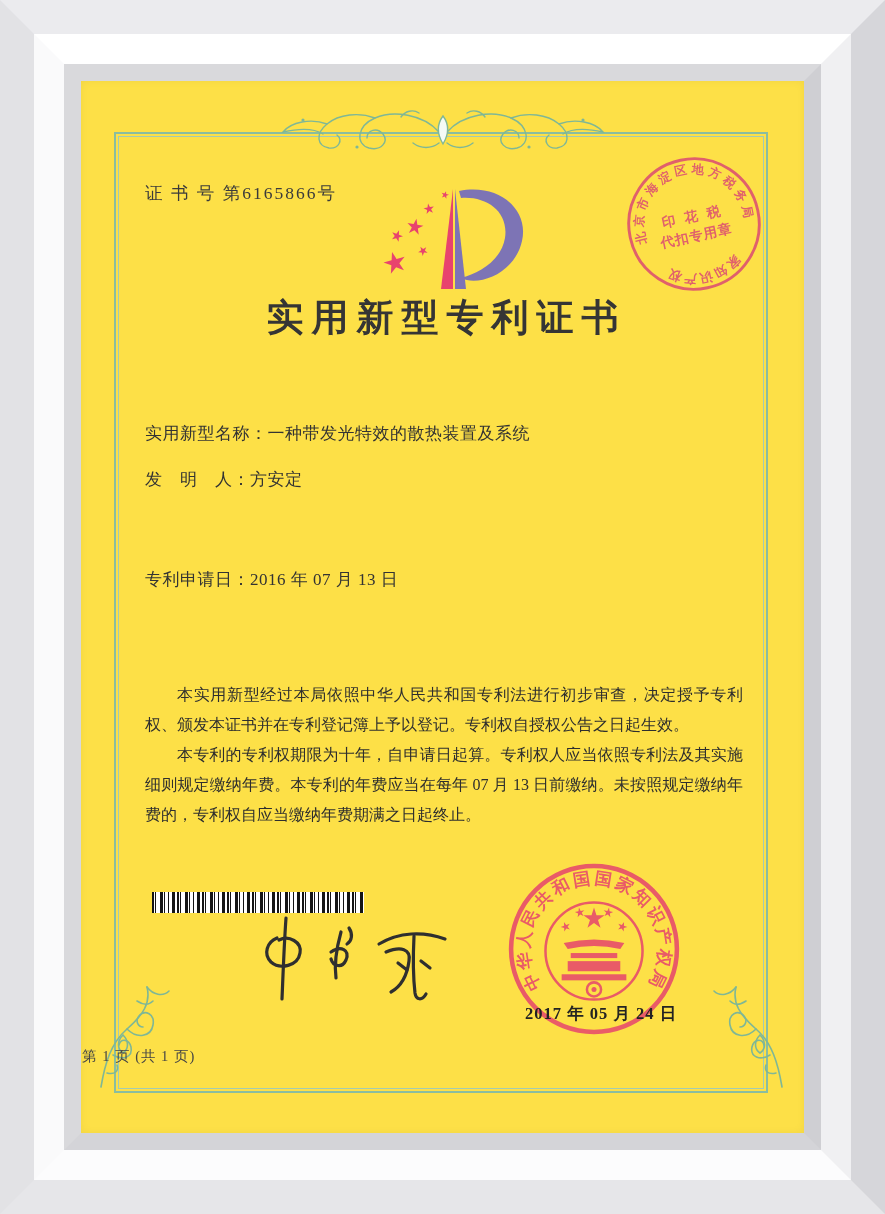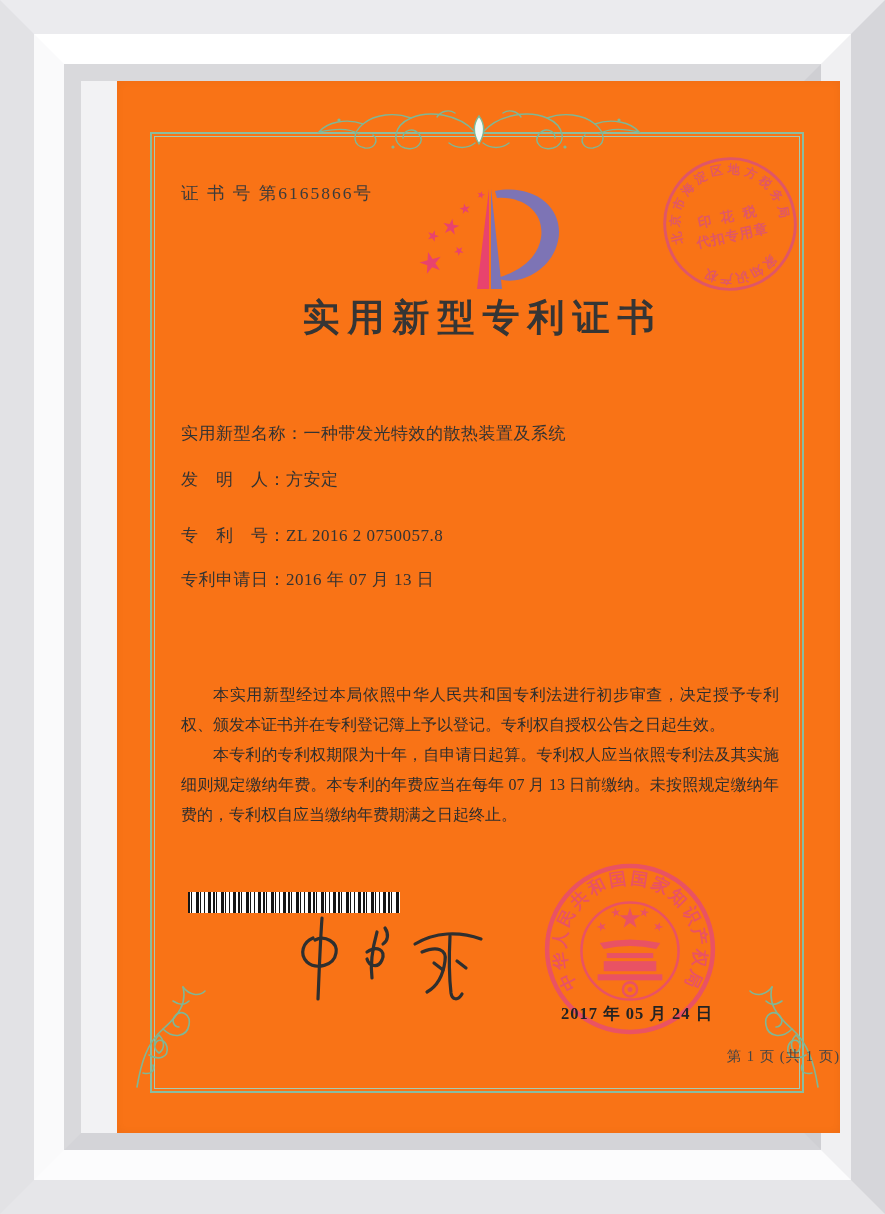--- a/index.html
+++ b/index.html
@@ -8,22 +8,22 @@
   
   .frame-outer{width:885px;height:1214px;
     border-top:34px solid #ebebee;border-left:34px solid #e2e2e5;
     border-right:34px solid #d6d6da;border-bottom:34px solid #e6e6e9;}
   .frame-face{width:100%;height:100%;
     border-top:30px solid #ffffff;border-left:30px solid #fafafb;
     border-right:30px solid #f0f0f2;border-bottom:30px solid #fcfcfd;}
   .mat{width:100%;height:100%;
     border-top:17px solid #d9d9dc;border-left:17px solid #d9d9dc;
     border-right:17px solid #cfcfd3;border-bottom:17px solid #d4d4d8;}
-  .paper{position:relative;width:100%;height:100%;background:#f97316;
-    box-shadow:inset 0 0 8px rgba(0,0,0,.05);overflow:hidden;margin-left:36px;}
+  .paper{position:relative;width:100%;height:100%;background:#fde047;
+    box-shadow:inset 0 0 8px rgba(0,0,0,.05);overflow:hidden;}
   .abs{position:absolute;}
   
   .green-frame{position:absolute;left:33px;top:51px;right:36px;bottom:40px;
     border:2px solid #8abda0;}
   .green-frame-inner{position:absolute;inset:2px;border:1px solid #a3cbb3;}
   
   .cert-number{left:64px;top:100px;font-size:17.5px;letter-spacing:2px;color:#3b3b3b;}
   .title{left:0;right:0;top:212px;text-align:center;font-size:37px;font-weight:bold;
     color:#353535;letter-spacing:8px;text-indent:8px;}
   .field{left:64px;font-size:17px;color:#333;letter-spacing:.5px;white-space:nowrap;}
@@ -32,21 +32,21 @@
   .body-text p{margin:0;text-indent:2em;}
   .barcode{left:71px;top:811px;width:212px;height:21px;
     background:repeating-linear-gradient(90deg,
       #151515 0 2px,#fff 2px 3px,#151515 3px 4px,#fff 4px 8px,
       #151515 8px 11px,#fff 11px 12px,#151515 12px 13px,#fff 13px 16px,
       #151515 16px 17px,#fff 17px 20px,#151515 20px 23px,#fff 23px 25px);}
   .officer{left:64px;top:855px;font-family:"Liberation Sans",sans-serif;
     font-size:18.5px;line-height:35px;color:#333;letter-spacing:3px;}
   .seal-date{left:444px;top:922px;font-size:16.5px;color:#232323;letter-spacing:1px;
     z-index:6;font-weight:bold;}
-  .page-footer{left:8px;right:0;top:966px;text-align:right;font-size:14.5px;
+  .page-footer{left:1px;right:0;top:966px;text-align:left;font-size:14.5px;
     color:#454545;letter-spacing:1px;}
   .stamp{z-index:5;}
   svg text{font-family:"Liberation Serif",serif;}
 </style>
 </head>
 <body>
 
 <div class="stage">
 
   <svg width="0" height="0" style="position:absolute">
@@ -128,23 +128,20 @@
             </g>
           </svg>
 
           <div class="abs field" style="top:341px">
             <span>实用新型名称：</span><span>一种带发光特效的散热装置及系统</span>
           </div>
 
           <div class="abs title">实用新型专利证书</div>
           <div class="abs field" style="top:387px">
             <span>发　明　人：</span><span>方安定</span>
-          </div>
-          <div class="abs field" style="top:443px">
-            <span>专　利　号：</span><span>ZL 2016 2 0750057.8</span>
           </div>
           <div class="abs field" style="top:487px">
             <span>专利申请日：</span><span>2016 年 07 月 13 日</span>
           </div>
 
           <div class="abs body-text">
             <p>本实用新型经过本局依照中华人民共和国专利法进行初步审查，决定授予专利权、颁发本证书并在专利登记簿上予以登记。专利权自授权公告之日起生效。</p>
             <p>本专利的专利权期限为十年，自申请日起算。专利权人应当依照专利法及其实施细则规定缴纳年费。本专利的年费应当在每年 07 月 13 日前缴纳。未按照规定缴纳年费的，专利权自应当缴纳年费期满之日起终止。</p>
           </div>
 

